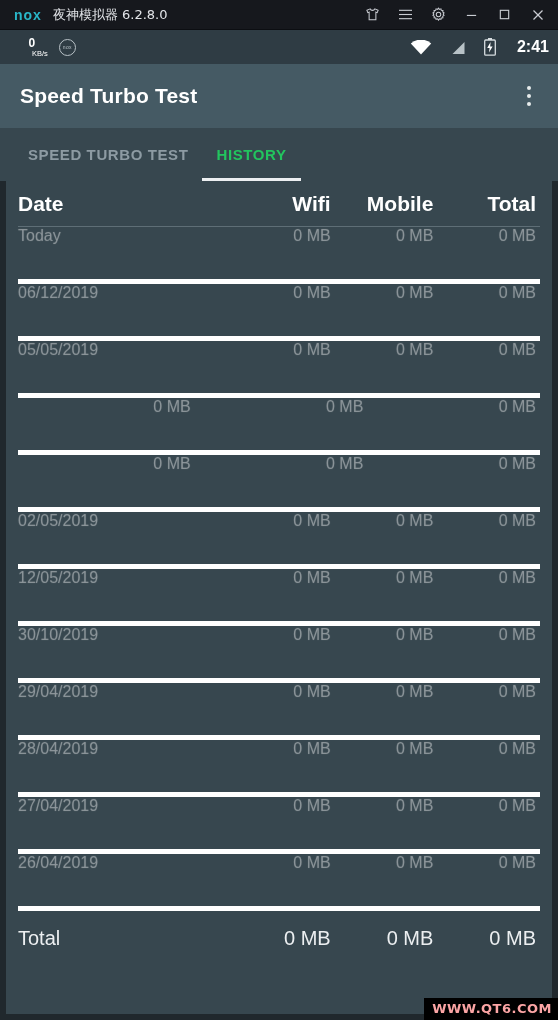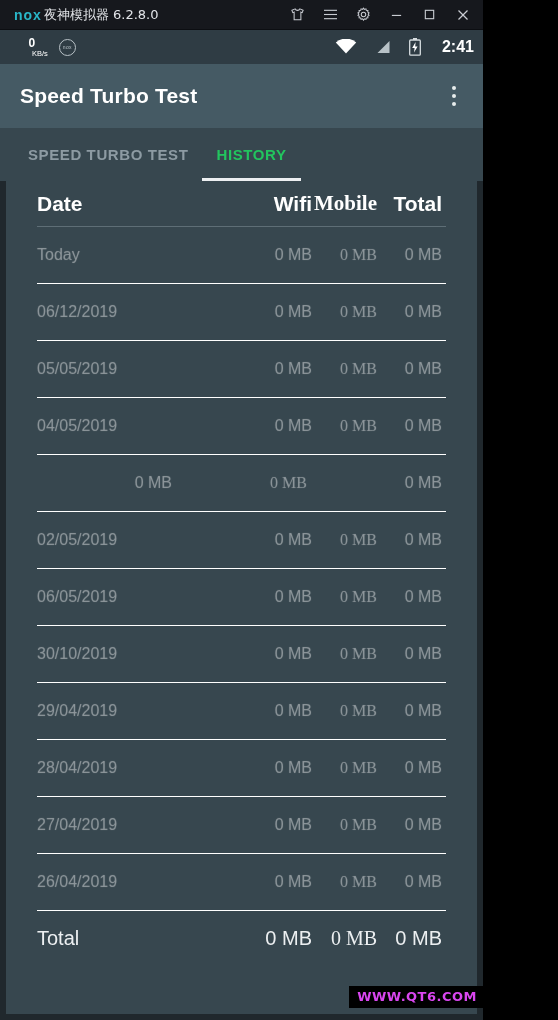--- a/index.html
+++ b/index.html
@@ -2,36 +2,36 @@
 <html><head>
 <meta charset="utf-8">
 <style>
   * { margin:0; padding:0; box-sizing:border-box; }
   html, body {
     width:558px; height:1020px;
     background:#000;
     font-family:"Liberation Sans", sans-serif;
     overflow:hidden;
   }
-  #app { position:relative; width:483px; height:1020px; background:#15171c; }
+  #app { position:relative; width:558px; height:1020px; background:#15171c; }
 
   
   .emu-titlebar {
     height:30px; width:100%;
     background:#16181d;
     display:flex; align-items:center;
     padding:0 4px 0 14px;
     border-bottom:1px solid #0c0e12;
   }
   .nox-logo {
     font-size:14px; font-weight:bold; letter-spacing:1px;
     color:#29b6c8; font-family:"Liberation Sans", sans-serif;
   }
   .emu-title-text {
-    color:#e2e4e8; font-size:13px; margin-left:2px; white-space:nowrap;
+    color:#e2e4e8; font-size:13px; margin-left:11px; white-space:nowrap;
     font-family:"DejaVu Sans", sans-serif;
   }
   .emu-spacer { flex:1; }
   .win-btn {
     width:33px; height:30px;
     display:flex; align-items:center; justify-content:center;
     color:#c9ccd2;
   }
   .win-btn svg { display:block; }
 
@@ -48,21 +48,21 @@
   }
   .kbs-num { font-size:12px; font-weight:bold; }
   .kbs-unit { font-size:7.5px; font-weight:normal; margin-top:1px;margin-left:16px; }
   .nox-circle {
     width:17px; height:17px; border-radius:50%;
     border:1.5px solid #b9c2c7; margin-left:11px;
     display:flex; align-items:center; justify-content:center;
     font-size:5px; color:#b9c2c7; letter-spacing:.3px;
   }
   .status-spacer { flex:1; }
-  .status-right { display:flex; align-items:center; gap:18px; }
+  .status-right { display:flex; align-items:flex-end; gap:18px; }
   .clock { color:#ffffff; font-size:16px; font-weight:bold; margin-left:3px; }
 
   
   .app-bar {
     height:64px; width:100%;
     background:#455a64;
     display:flex; align-items:center;
     padding:0 14px 0 20px;
   }
   .app-title {
@@ -96,52 +96,52 @@
     height:3px; background:#eceff1;
   }
 
   
   .content {
     position:absolute; top:181px; left:0; right:0; bottom:0;
     background:#37474f;
     border-left:6px solid #20282d;
     border-right:6px solid #20282d;
     border-bottom:6px solid #20282d;
-    padding:0 31px;
+    padding:0 12px;
   }
 
   .hdr-row {
     display:flex; align-items:center; height:46px;
     border-bottom:1px solid #5e6e76;
   }
   .hdr-row .c {
     color:#ffffff; font-size:21px; font-weight:bold;
   }
 
   .data-row {
-    display:flex; align-items:center; height:57px;
-    border-bottom:1px solid #ffffff;
+    display:flex; align-items:flex-start; height:57px;
+    border-bottom:5px solid #ffffff;
   }
   .data-row .c {
     color:rgba(255,255,255,0.22); font-size:16px;
     text-shadow:0 0 1px rgba(255,255,255,0.30);
   }
 
   .total-row { display:flex; align-items:center; height:55px; }
   .total-row .c { color:#eceff1; font-size:20px; }
 
   .c-date  { flex:0 0 210px; text-align:left; }
   .c-wifi  { flex:1; text-align:right; }
-  .c-mob   { flex:1; text-align:right;font-family:Liberation Serif, serif; }
+  .c-mob   { flex:1; text-align:right; }
   .c-tot   { flex:1; text-align:right; padding-right:4px; }
 
   
   .watermark {
-    position:absolute; right:0; bottom:12px;
-    background:#000; color:#d946ef;
+    position:absolute; right:0; bottom:0;
+    background:#000; color:#fca5a5;
     font-family:"DejaVu Sans", sans-serif;
     font-size:13px; font-weight:bold; letter-spacing:.5px;
     padding:3px 6px 4px 8px;
   }
 </style>
 </head>
 <body>
 
 <div id="app">
 
@@ -251,38 +251,37 @@
       <div class="c c-mob">0 MB</div>
       <div class="c c-tot">0 MB</div>
     </div>
     <div class="data-row">
       <div class="c c-date">05/05/2019</div>
       <div class="c c-wifi">0 MB</div>
       <div class="c c-mob">0 MB</div>
       <div class="c c-tot">0 MB</div>
     </div>
     <div class="data-row">
-      <div class="c c-date">04/05/2019</div>
       <div class="c c-wifi">0 MB</div>
       <div class="c c-mob">0 MB</div>
       <div class="c c-tot">0 MB</div>
     </div>
     <div class="data-row">
       <div class="c c-wifi">0 MB</div>
       <div class="c c-mob">0 MB</div>
       <div class="c c-tot">0 MB</div>
     </div>
     <div class="data-row">
       <div class="c c-date">02/05/2019</div>
       <div class="c c-wifi">0 MB</div>
       <div class="c c-mob">0 MB</div>
       <div class="c c-tot">0 MB</div>
     </div>
     <div class="data-row">
-      <div class="c c-date">06/05/2019</div>
+      <div class="c c-date">12/05/2019</div>
       <div class="c c-wifi">0 MB</div>
       <div class="c c-mob">0 MB</div>
       <div class="c c-tot">0 MB</div>
     </div>
     <div class="data-row">
       <div class="c c-date">30/10/2019</div>
       <div class="c c-wifi">0 MB</div>
       <div class="c c-mob">0 MB</div>
       <div class="c c-tot">0 MB</div>
     </div>

